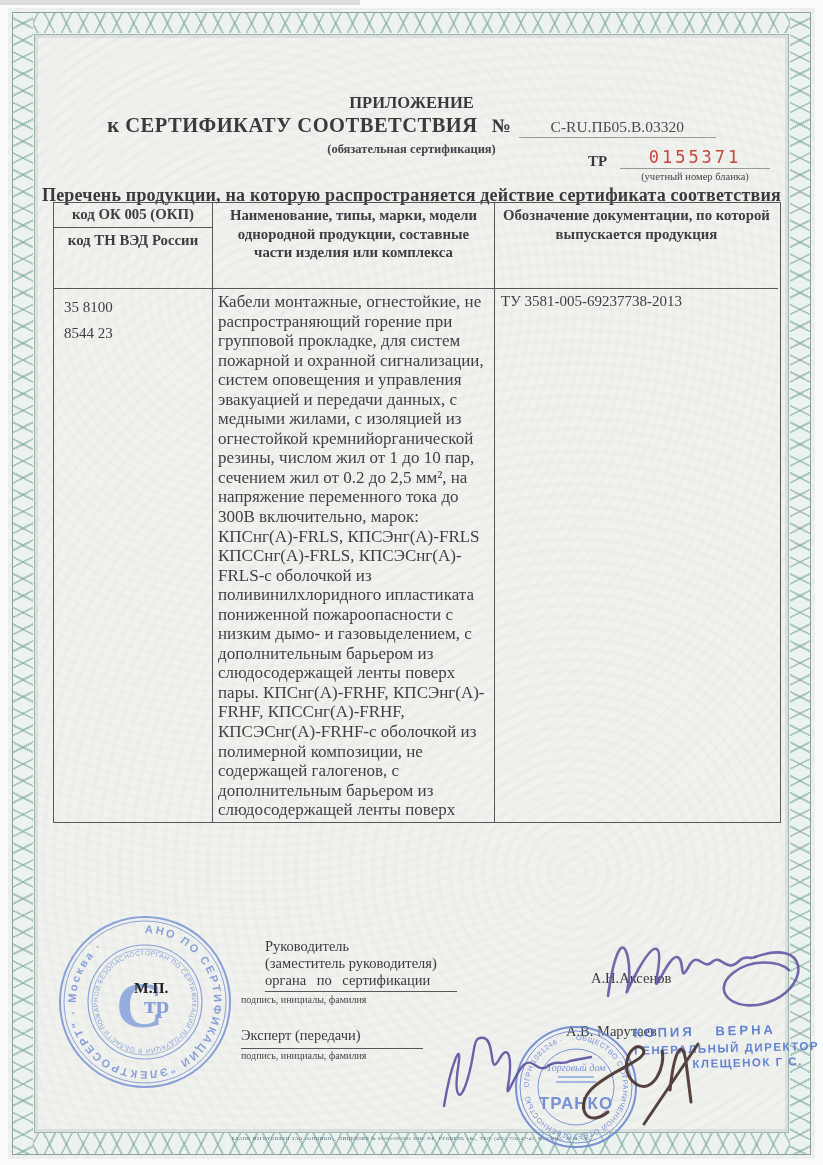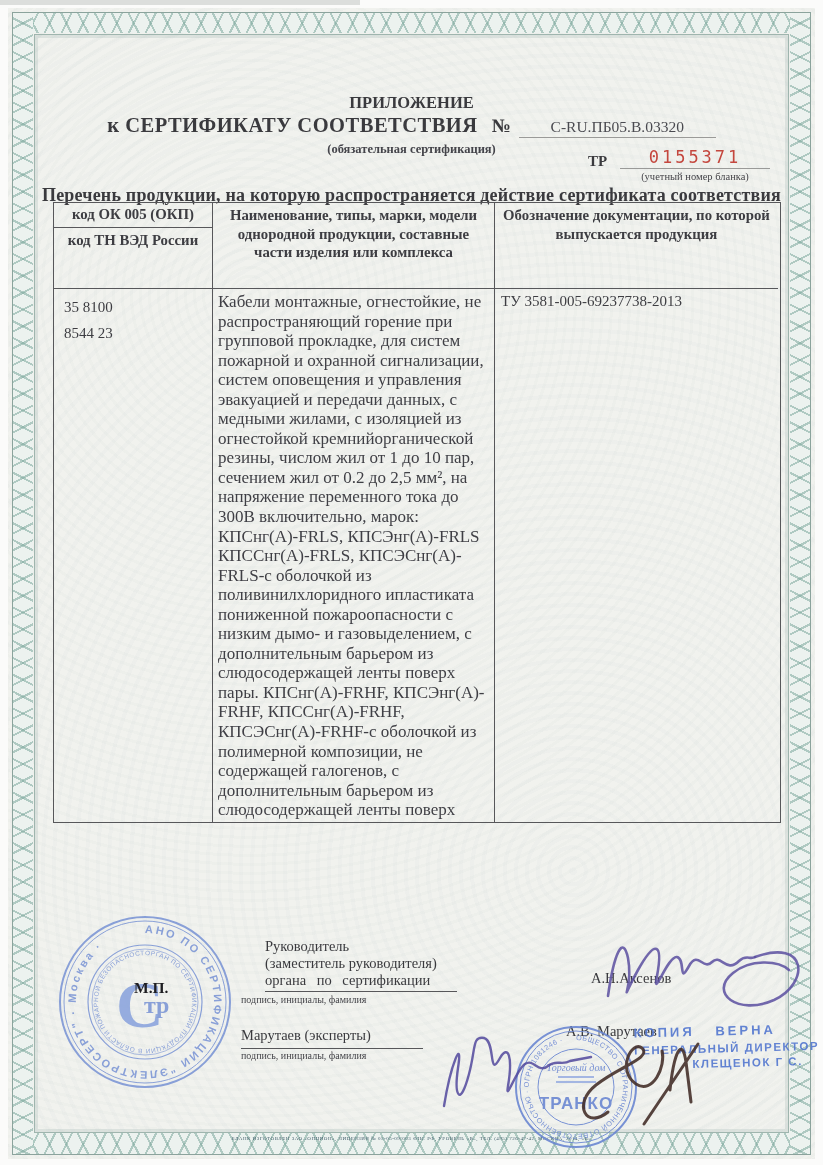--- a/index.html
+++ b/index.html
@@ -130,21 +130,21 @@
     </div>
 
     <div class="abs head-role sig-text">
       <div>Руководитель</div>
       <div>(заместитель руководителя)</div>
       <div class="spread">органа по сертификации</div>
     </div>
     <div class="abs head-caption">подпись, инициалы, фамилия</div>
     <div class="abs head-name sig-text">А.Н.Аксенов</div>
 
-    <div class="abs expert-role sig-text">Марутаев (эксперты)</div>
+    <div class="abs expert-role sig-text">Эксперт (передачи)</div>
     <div class="abs expert-caption">подпись, инициалы, фамилия</div>
     <div class="abs expert-name sig-text">А.В. Марутаев</div>
     <div class="abs mp-mark">М.П.</div>
 
     <svg class="abs stamp-left" viewBox="0 0 178 178">
       <g fill="none" stroke="#7b95d5">
         <circle cx="89" cy="89" r="85" stroke-width="2"></circle>
         <circle cx="89" cy="89" r="81" stroke-width="1"></circle>
         <circle cx="89" cy="89" r="57" stroke-width="1.2"></circle>
         <circle cx="89" cy="89" r="53" stroke-width=".7"></circle>

